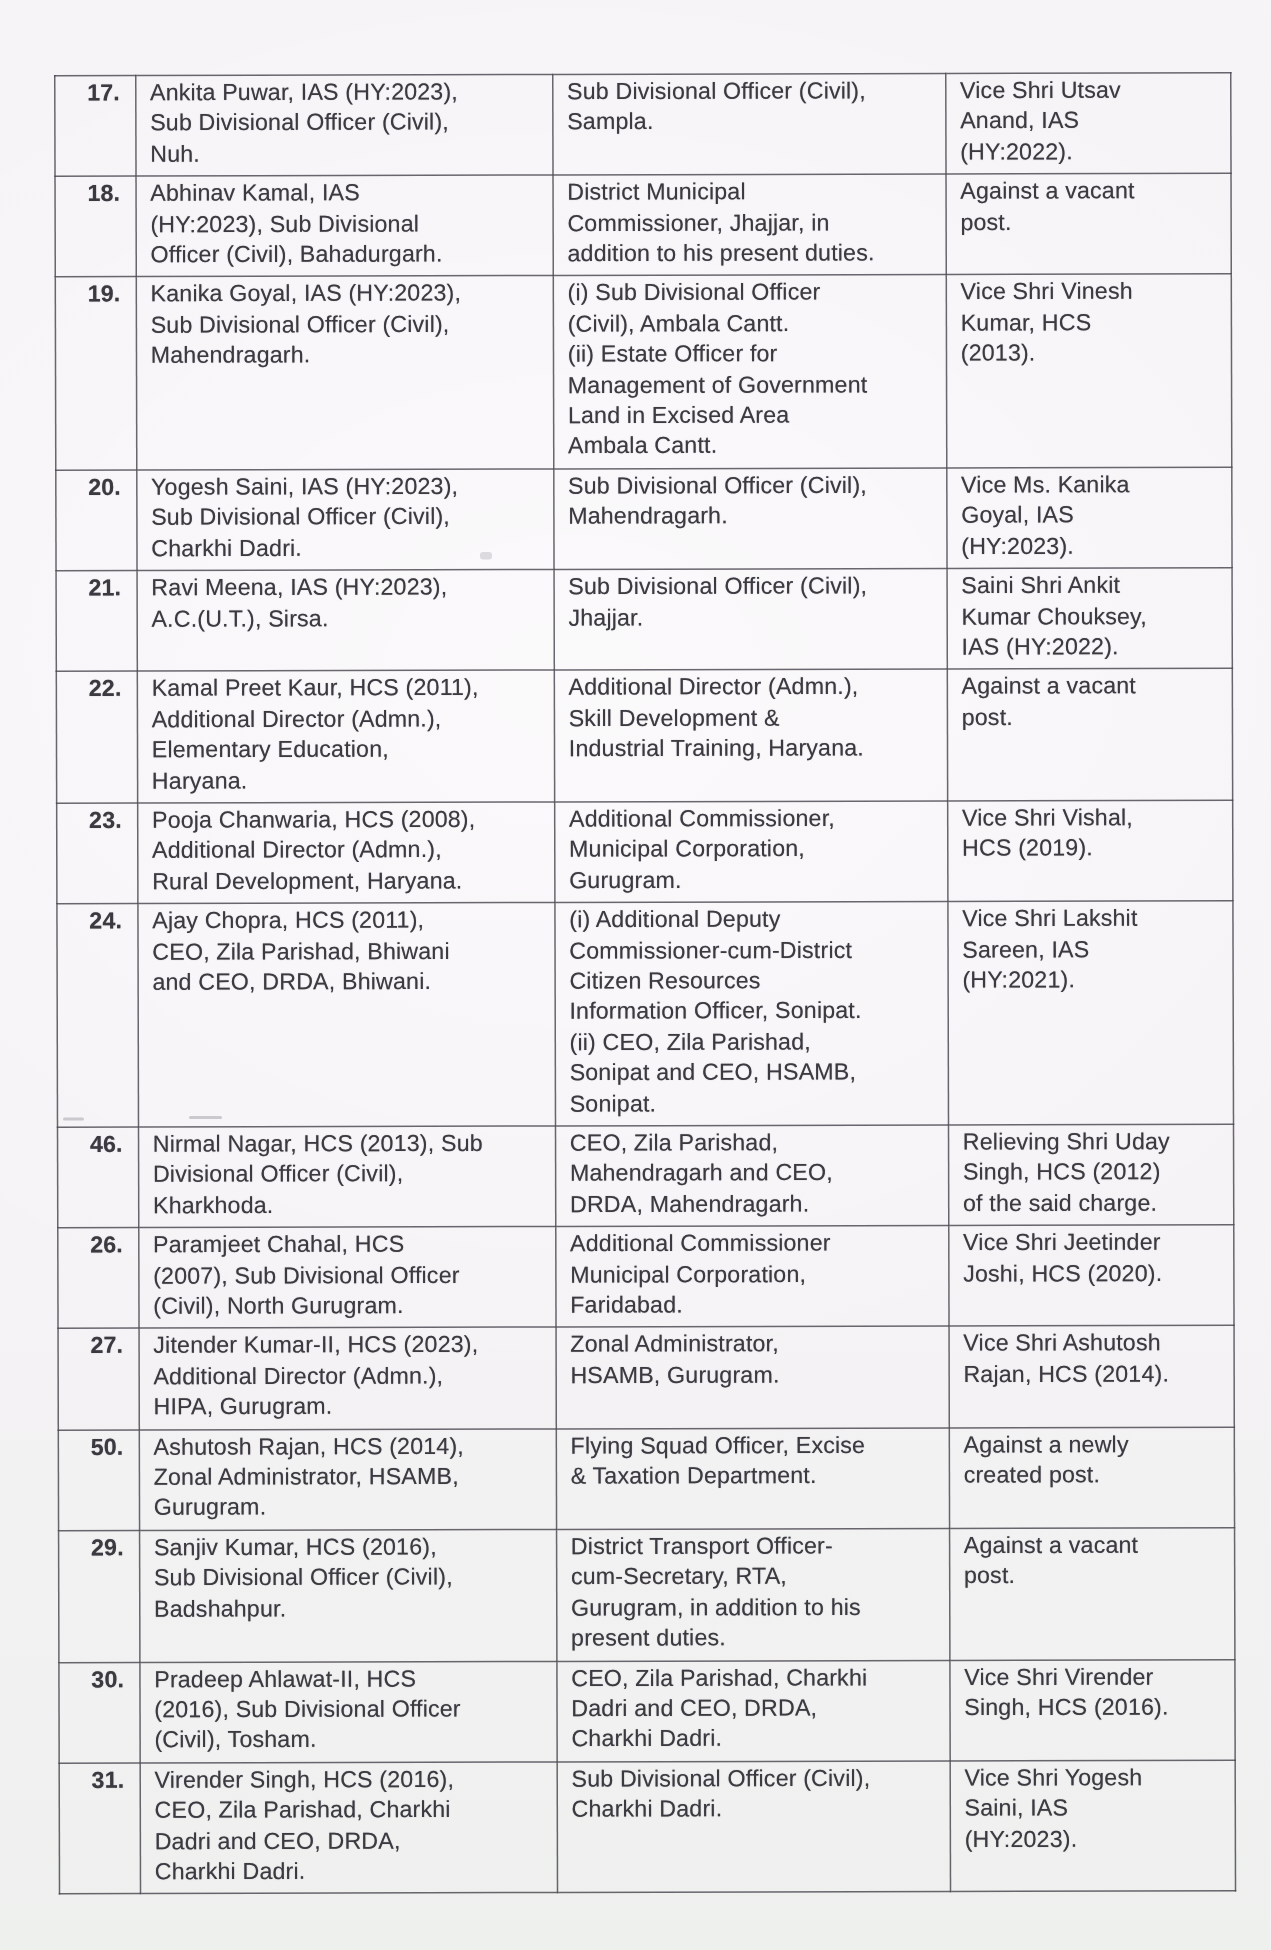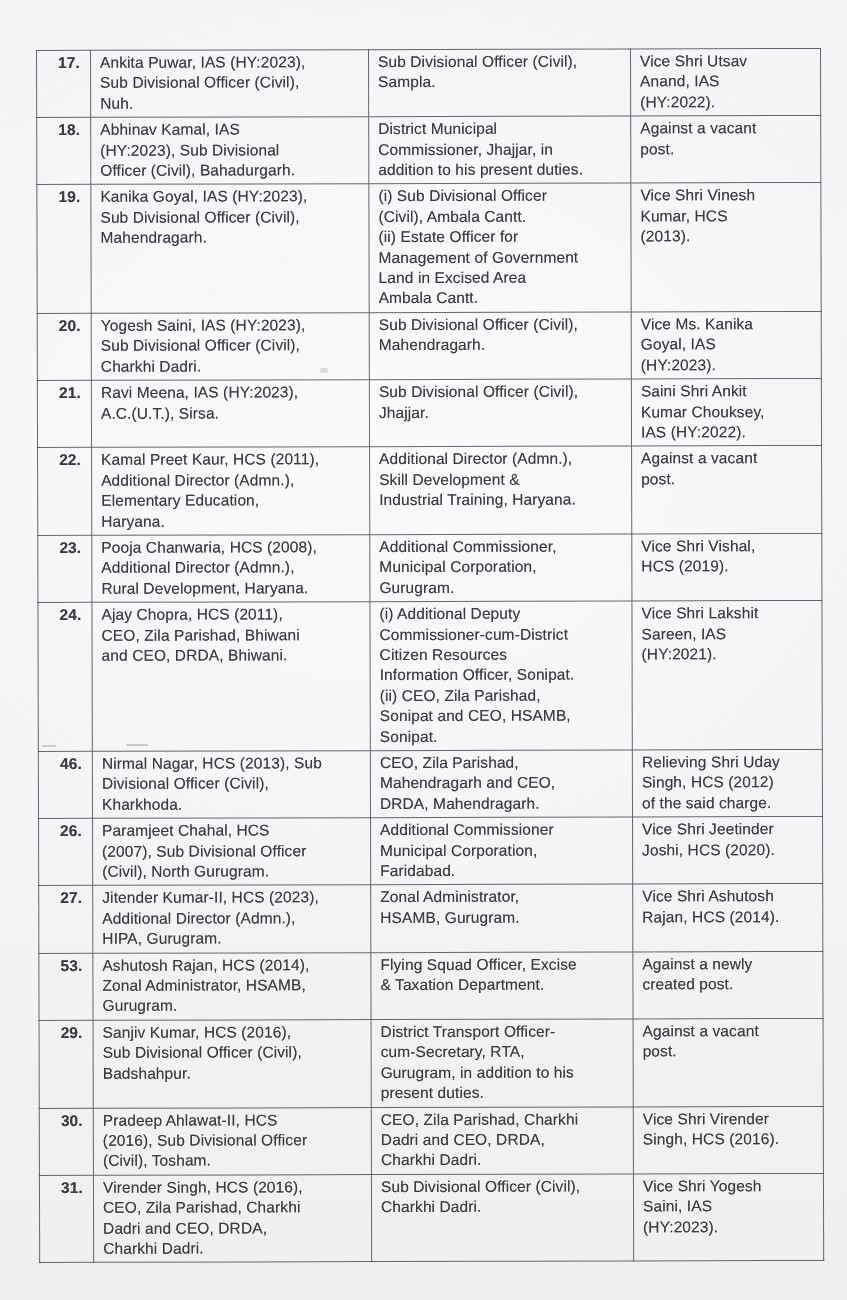--- a/index.html
+++ b/index.html
@@ -192,21 +192,21 @@
     <td class="serial">27.</td>
     <td class="officer">Jitender Kumar-II, HCS (2023),
 Additional Director (Admn.),
 HIPA, Gurugram.</td>
     <td class="posting">Zonal Administrator,
 HSAMB, Gurugram.</td>
     <td class="remarks">Vice Shri Ashutosh
 Rajan, HCS (2014).</td>
   </tr>
         <tr>
-    <td class="serial">53.</td>
+    <td class="serial">50.</td>
     <td class="officer">Ashutosh Rajan, HCS (2014),
 Zonal Administrator, HSAMB,
 Gurugram.</td>
     <td class="posting">Flying Squad Officer, Excise
 &amp; Taxation Department.</td>
     <td class="remarks">Against a newly
 created post.</td>
   </tr>
         <tr>
     <td class="serial">29.</td>

